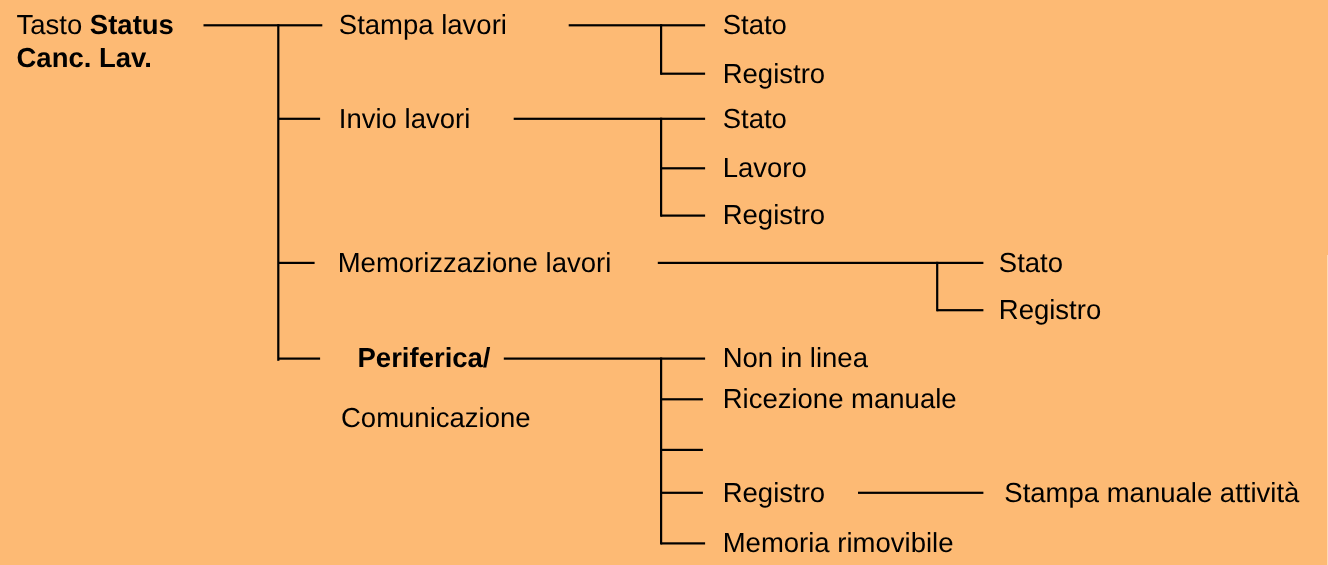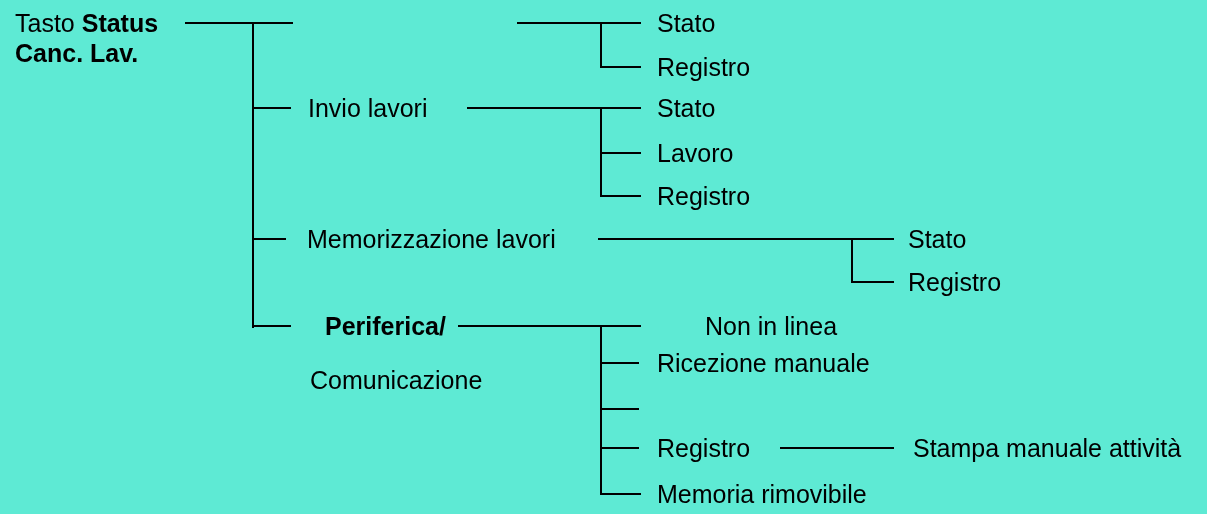--- a/index.html
+++ b/index.html
@@ -4,21 +4,21 @@
 <style>
   html, body {
     margin: 0;
     padding: 0;
     background: #ffffff;
   }
   .canvas {
     position: relative;
     width: 1207px;
     height: 514px;
-    background: #5eead4;
+    background: #fdba74;
     font-family: "Liberation Sans", sans-serif;
     font-size: 25px;
     color: #000000;
     overflow: hidden;
   }
   .hline {
     position: absolute;
     height: 2px;
     background: #000000;
   }
@@ -66,33 +66,34 @@
   <div class="vline" style="left:600px; top:22px; height:46px;"></div>
   <div class="vline" style="left:600px; top:107px; height:90px;"></div>
   <div class="vline" style="left:851px; top:238px; height:45px;"></div>
   <div class="vline" style="left:600px; top:325px; height:170px;"></div>
 
   <div class="node" style="left:15px; top:8px;">
     <span>Tasto </span><span class="bold">Status</span>
   </div>
   <div class="node bold" style="left:15px; top:38px;">Canc. Lav.</div>
 
+  <div class="node" style="left:308px; top:8px;">Stampa lavori</div>
   <div class="node" style="left:657px; top:8px;">Stato</div>
   <div class="node" style="left:657px; top:52px;">Registro</div>
 
   <div class="node" style="left:308px; top:93px;text-align:center;">Invio lavori</div>
   <div class="node" style="left:657px; top:93px;">Stato</div>
   <div class="node" style="left:657px; top:138px;">Lavoro</div>
   <div class="node" style="left:657px; top:181px;">Registro</div>
 
   <div class="node" style="left:307px; top:224px;">Memorizzazione lavori</div>
   <div class="node" style="left:908px; top:224px;">Stato</div>
   <div class="node" style="left:908px; top:267px;">Registro</div>
 
   <div class="node" style="left:325px; top:311px;font-weight:bold;">Periferica/</div>
   <div class="node" style="left:310px; top:341px;margin-top:24px;">Comunicazione</div>
-  <div class="node" style="left:657px; top:311px;margin-left:48px;">Non in linea</div>
+  <div class="node" style="left:657px; top:311px;">Non in linea</div>
   <div class="node" style="left:657px; top:348px;">Ricezione manuale</div>
   <div class="node" style="left:657px; top:433px;">Registro</div>
   <div class="node" style="left:913px; top:433px;">Stampa manuale attività</div>
   <div class="node" style="left:657px; top:479px;">Memoria rimovibile</div>
 
 </div>
 
 </body></html>

